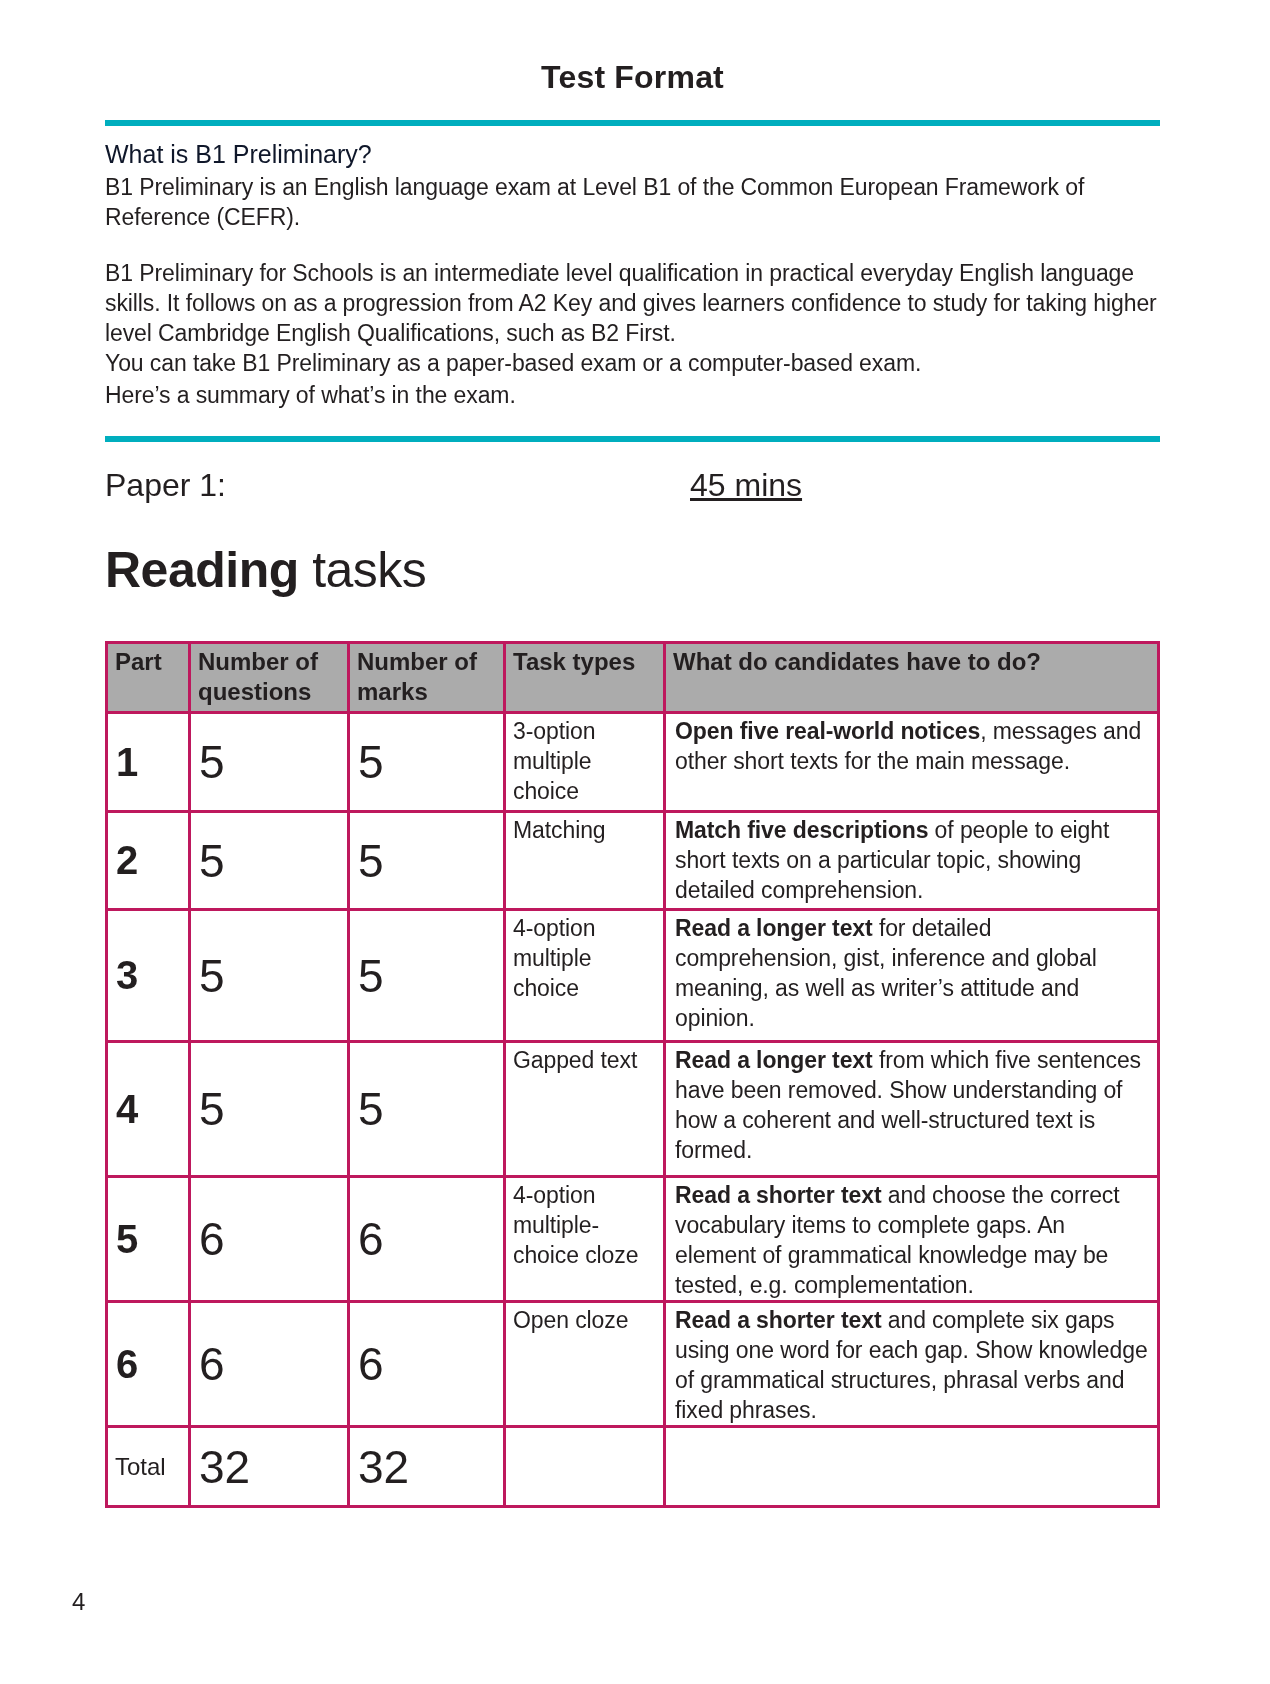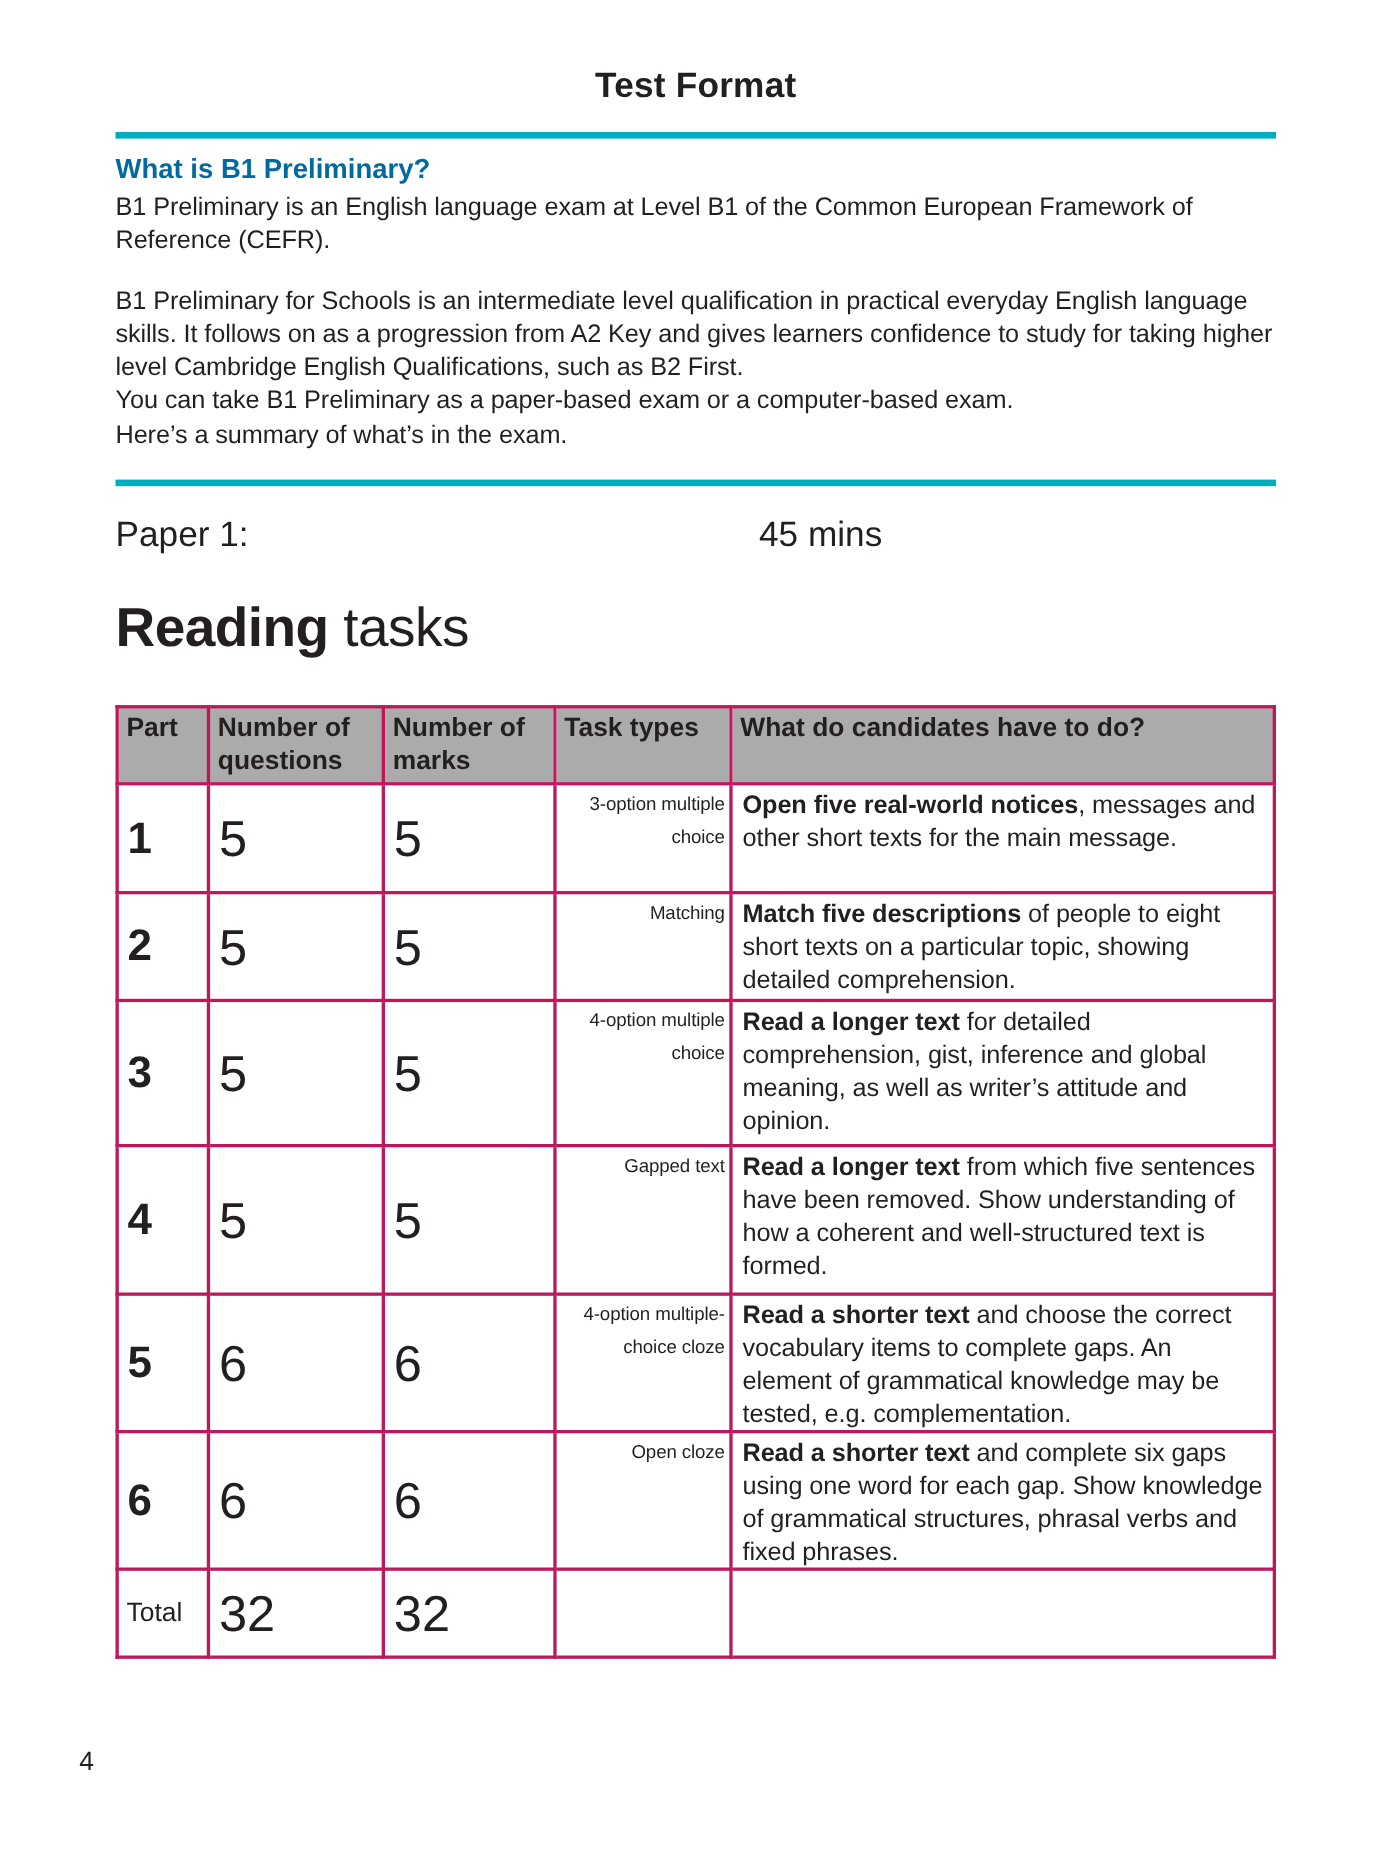--- a/index.html
+++ b/index.html
@@ -21,22 +21,22 @@
     line-height: 30px;
     font-weight: bold;
     text-align: center;
     letter-spacing: 0.2px;
   }
   .rule { height: 6px; background: #00aebe; }
   .rule-1 { margin-top: 28px; }
   .rule-2 { margin-top: 26px; }
 
   .teal-heading {
-    color: #0369a1;
-    font-weight: bold;
+    color: #0f172a;
+    font-weight: normal;
     font-size: 25px;
     line-height: 30px;
   }
   .teal-heading.first { margin-top: 13px; }
   .teal-heading.second { margin-top: 32px; }
 
   .body-text {
     font-size: 23px;
     line-height: 30px;
     letter-spacing: -0.1px;
@@ -46,21 +46,21 @@
   .para-3 { margin-top: 0; }
   .intro-text { margin-top: 2px; }
 
   .paper-row {
     position: relative;
     margin-top: 28px;
     font-size: 32px;
     line-height: 30px;
     height: 30px;
   }
-  .paper-duration { position: absolute; left: 585px; top: 0; }
+  .paper-duration { position: absolute; left: 585px; top: 0; text-decoration: underline; }
 
   .reading-title {
     margin-top: 42px;
     font-size: 50px;
     line-height: 56px;
     letter-spacing: -0.5px;
   }
   .reading-title .bold-part { font-weight: bold; }
   .reading-title .light-part { font-weight: normal; }
 
@@ -95,26 +95,25 @@
     vertical-align: middle;
     padding-left: 8px;
   }
   td.num {
     font-size: 46px;
     font-weight: normal;
     vertical-align: middle;
     padding-left: 8px;
   }
   td.task {
-    font-size: 17px;
+    font-size: 23px;
     line-height: 30px;
     vertical-align: top;
     padding: 2px 4px 0 7px;
     letter-spacing: -0.1px;
-    text-align: right;
   }
   td.desc {
     font-size: 23px;
     line-height: 30px;
     vertical-align: top;
     padding: 2px 6px 0 9px;
     letter-spacing: -0.1px;
   }
   td.desc .b { font-weight: bold; }
   td.total-label {

